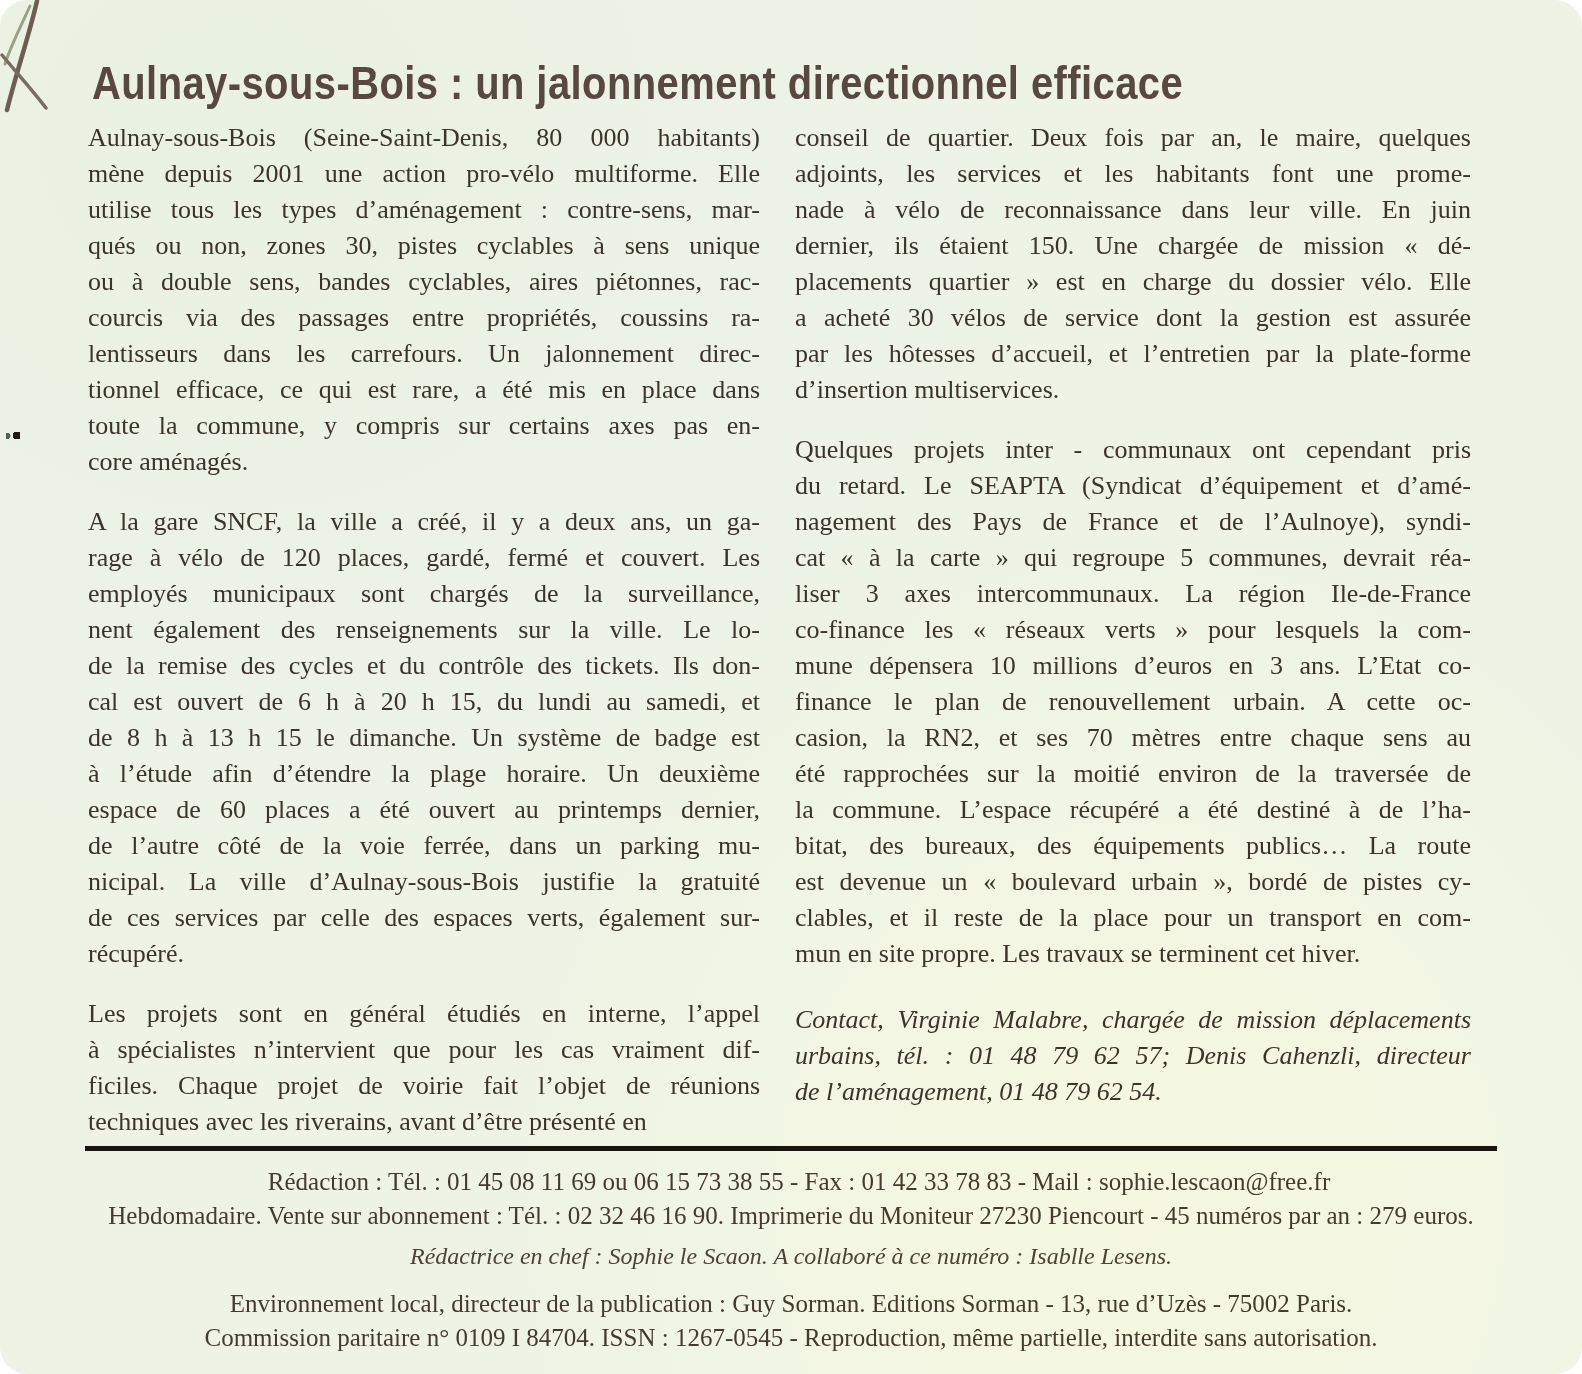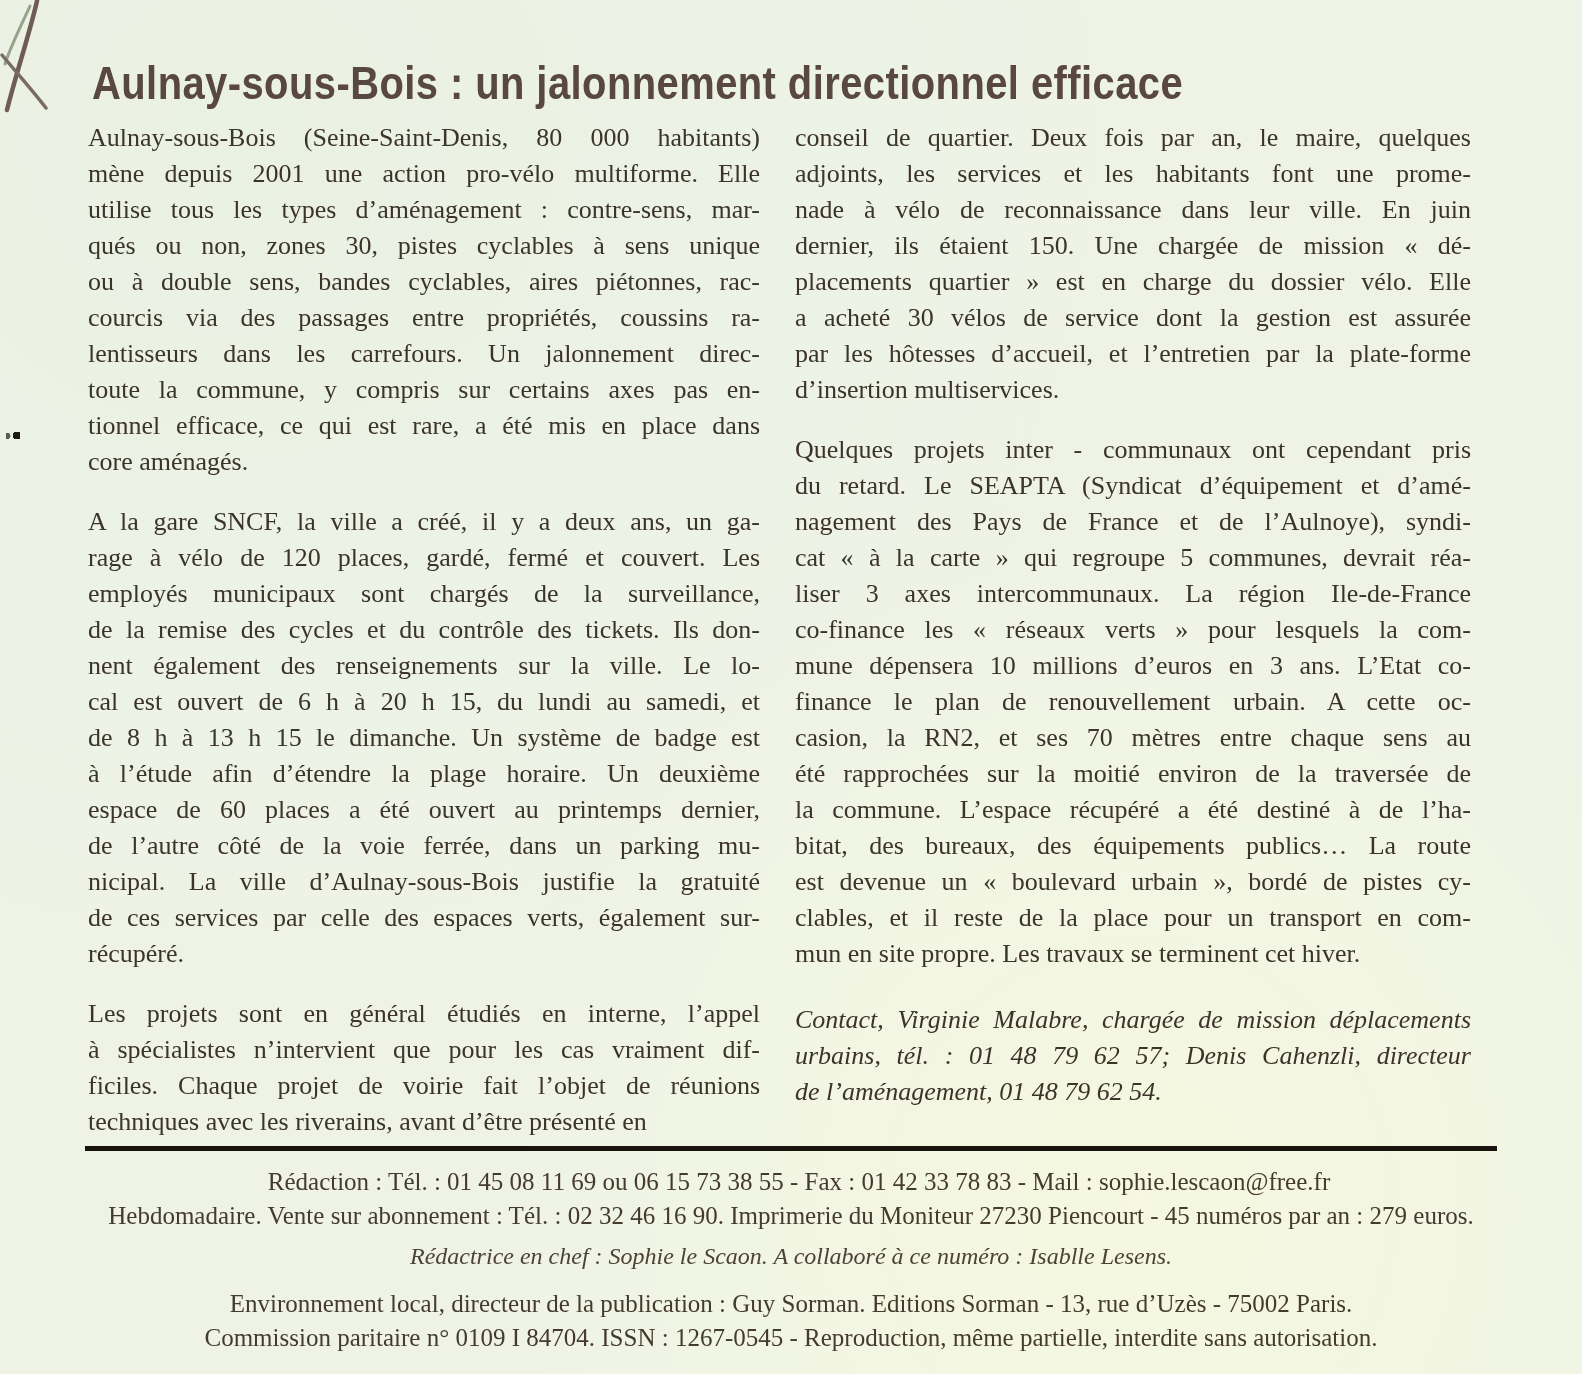--- a/index.html
+++ b/index.html
@@ -8,20 +8,21 @@
     font-family:"Liberation Serif", serif;
     position:relative;
     overflow:hidden;
   }
   .page {
     position:absolute; inset:0;
     background:
       radial-gradient(ellipse at 72% 88%, rgba(255,255,215,0.45), rgba(255,255,215,0) 42%),
       radial-gradient(ellipse at 15% 10%, rgba(230,240,225,0.5), rgba(230,240,225,0) 50%),
       #eef3e6;
+    border-radius: 27px;
   }
   .title {
     position:absolute; left:92px; top:24px;
     font-family:"Liberation Sans", sans-serif;
     font-weight:bold;
     font-size:47px;
     color:#584840;
     letter-spacing:0.5px;
     white-space:nowrap;
     transform:scaleX(0.85);
@@ -81,30 +82,30 @@
 
   <div class="column col-left">
     <div class="paragraph">
         <div class="line">Aulnay-sous-Bois (Seine-Saint-Denis, 80 000 habitants)</div>
         <div class="line">mène depuis 2001 une action pro-vélo multiforme. Elle</div>
         <div class="line">utilise tous les types d’aménagement : contre-sens, mar-</div>
         <div class="line">qués ou non, zones 30, pistes cyclables à sens unique</div>
         <div class="line">ou à double sens, bandes cyclables, aires piétonnes, rac-</div>
         <div class="line">courcis via des passages entre propriétés, coussins ra-</div>
         <div class="line">lentisseurs dans les carrefours. Un jalonnement direc-</div>
+        <div class="line">tionnel efficace, ce qui est rare, a été mis en place dans</div>
         <div class="line">toute la commune, y compris sur certains axes pas en-</div>
-        <div class="line">tionnel efficace, ce qui est rare, a été mis en place dans</div>
         <div class="line last">core aménagés.</div>
       </div>
     <div class="paragraph">
         <div class="line">A la gare SNCF, la ville a créé, il y a deux ans, un ga-</div>
         <div class="line">rage à vélo de 120 places, gardé, fermé et couvert. Les</div>
         <div class="line">employés municipaux sont chargés de la surveillance,</div>
+        <div class="line">nent également des renseignements sur la ville. Le lo-</div>
         <div class="line">de la remise des cycles et du contrôle des tickets. Ils don-</div>
-        <div class="line">nent également des renseignements sur la ville. Le lo-</div>
         <div class="line">cal est ouvert de 6 h à 20 h 15, du lundi au samedi, et</div>
         <div class="line">de 8 h à 13 h 15 le dimanche. Un système de badge est</div>
         <div class="line">à l’étude afin d’étendre la plage horaire. Un deuxième</div>
         <div class="line">espace de 60 places a été ouvert au printemps dernier,</div>
         <div class="line">de l’autre côté de la voie ferrée, dans un parking mu-</div>
         <div class="line">nicipal. La ville d’Aulnay-sous-Bois justifie la gratuité</div>
         <div class="line">de ces services par celle des espaces verts, également sur-</div>
         <div class="line last">récupéré.</div>
       </div>
     <div class="paragraph">

